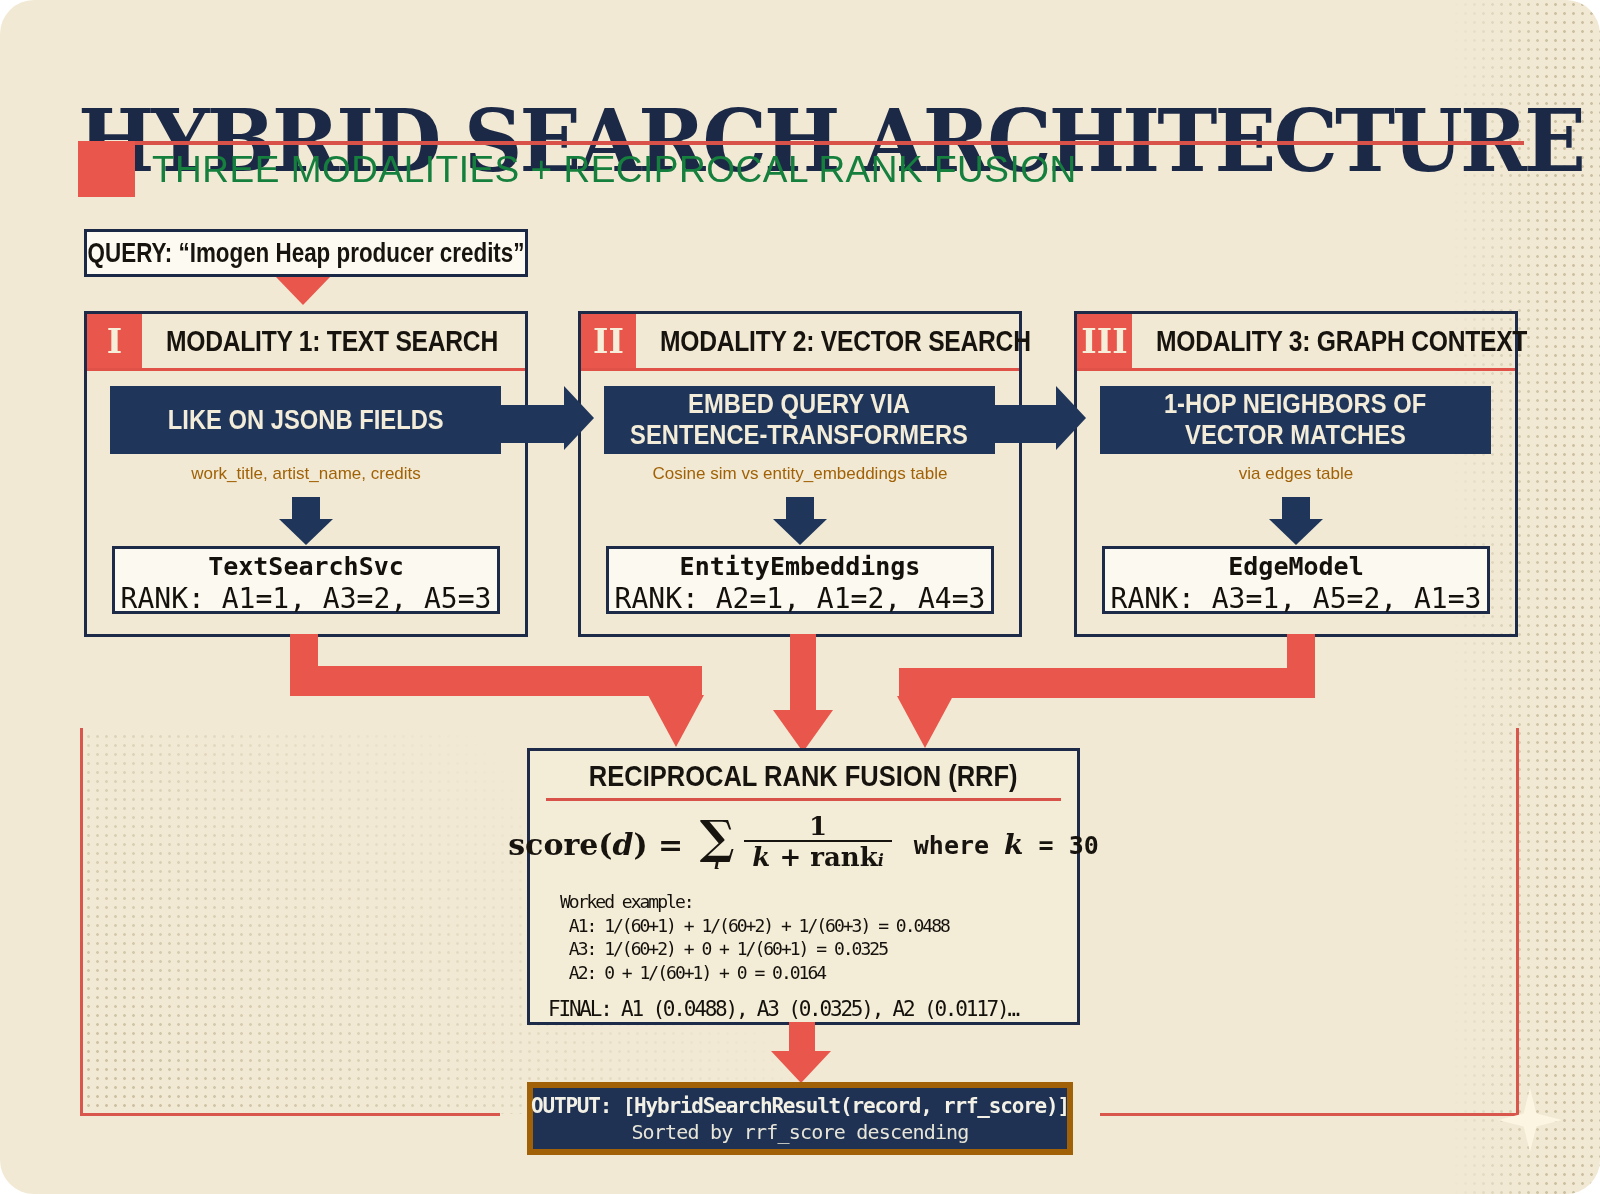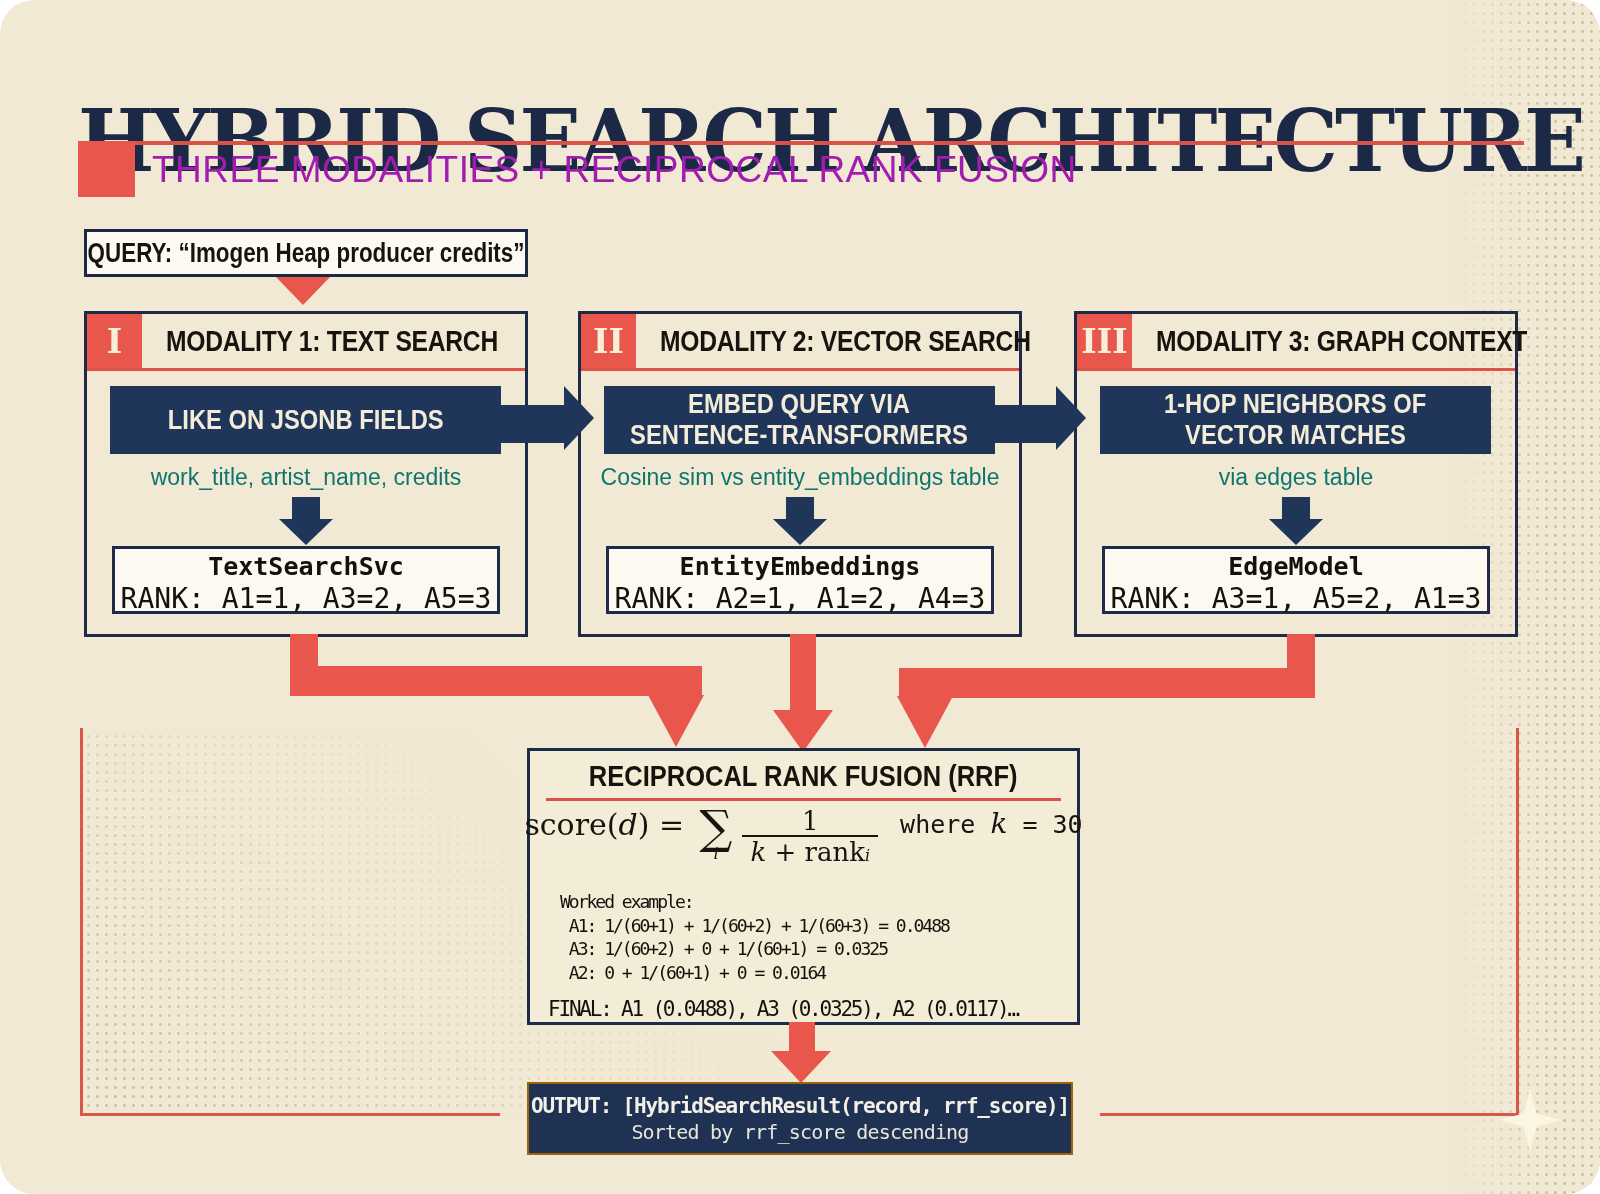--- a/index.html
+++ b/index.html
@@ -18,21 +18,21 @@
         -webkit-mask-image:linear-gradient(to right,transparent,#000 65%);
         mask-image:linear-gradient(to right,transparent,#000 65%);}
 
   
   .main-title{left:78px;top:40px;font-family:"DejaVu Serif",serif;font-weight:bold;font-size:86px;
               letter-spacing:-3px;color:#1c2946;white-space:nowrap;line-height:1;}
   .main-title>span{display:inline-block;transform:scaleX(.94);transform-origin:left center;}
   .sub-line{left:134px;top:141px;width:1390px;height:4px;background:#d8524a;}
   .sub-marker{left:78px;top:141px;width:57px;height:56px;background:#e9564b;}
   .sub-text{left:152px;top:143px;height:54px;display:flex;align-items:center;
-            font-size:37px;letter-spacing:.5px;color:#a21caf;white-space:nowrap;}
+            font-size:37px;letter-spacing:.5px;color:#15803d;white-space:nowrap;}
 
   
   .query-box{left:84px;top:229px;width:438px;height:42px;border:3px solid #1c2946;background:#fcfaf1;
              display:flex;align-items:center;justify-content:center;}
   .query-box span{display:inline-block;font-weight:bold;font-size:28px;white-space:nowrap;
              transform:scaleX(.8);transform-origin:center;}
   .tri-down-red-sm{left:276px;top:277px;width:0;height:0;border-left:27px solid transparent;
              border-right:27px solid transparent;border-top:28px solid #e9564b;}
 
   
@@ -42,21 +42,21 @@
   .hline{position:absolute;left:0;top:54px;right:0;height:3px;background:#e05247;}
   .mbadge{width:55px;height:54px;background:#e9564b;display:flex;align-items:center;justify-content:center;
           font-family:"DejaVu Serif",serif;font-weight:bold;font-size:33px;color:#f6eed9;flex:0 0 auto;}
   .mtitle{margin-left:24px;font-weight:bold;font-size:29px;letter-spacing:-.3px;white-space:nowrap;}
   .mtitle>span{display:inline-block;transform:scaleX(.85);transform-origin:left center;}
   .mbanner{position:absolute;left:23px;right:24px;top:72px;height:68px;background:#20355a;
            display:flex;flex-direction:column;align-items:center;justify-content:center;}
   .bline{display:block;color:#f2ecd9;font-weight:bold;font-size:27px;line-height:31px;white-space:nowrap;
          transform:scaleX(.88);transform-origin:center;}
   .bline:empty{display:none;}
-  .mcaption{position:absolute;left:0;right:0;top:150px;text-align:center;font-size:23px;color:#0f766e;}
+  .mcaption{position:absolute;left:0;right:0;top:150px;text-align:center;font-size:17px;color:#a16207;}
   .dshaft{position:absolute;left:50%;margin-left:-14px;top:183px;width:28px;height:22px;background:#20355a;}
   .dhead{position:absolute;left:50%;margin-left:-27px;top:205px;width:0;height:0;
          border-left:27px solid transparent;border-right:27px solid transparent;border-top:26px solid #20355a;}
   .result-box{position:absolute;left:25px;right:25px;top:232px;height:59px;background:#fcf9f1;
               border:3px solid #1e2b48;text-align:center;padding-top:3px;}
   .svc{font-family:"DejaVu Sans Mono",monospace;font-weight:bold;font-size:25px;color:#14110c;}
   .rank{font-family:"DejaVu Sans Mono",monospace;font-size:28px;margin-top:1px;color:#14110c;}
 
   
   .hshaft{position:absolute;top:405px;height:38px;background:#20355a;}
@@ -66,42 +66,42 @@
   
   .red{background:#e9564b;}
   .rtri{position:absolute;width:0;height:0;border-left:28px solid transparent;
         border-right:28px solid transparent;border-top:52px solid #e9564b;}
 
   
   .rrf-box{left:527px;top:748px;width:547px;height:271px;border:3px solid #1e2b48;background:#f3ecd7;}
   .rrf-title{margin-top:8px;text-align:center;font-weight:bold;font-size:30px;white-space:nowrap;}
   .rrf-title>span{display:inline-block;transform:scaleX(.85);transform-origin:center;}
   .rrf-rule{margin:5px 16px 0 16px;height:3px;background:#d8524a;}
-  .formula{display:flex;justify-content:center;align-items:flex-start;margin-top:6px;height:74px;}
+  .formula{display:flex;justify-content:center;align-items:center;margin-top:6px;height:74px;font-weight:bold;}
   .f-serif{font-family:"DejaVu Serif",serif;font-size:30px;}
   .f-it{font-family:"DejaVu Serif",serif;font-style:italic;font-size:30px;}
   .f-sigma{display:inline-flex;flex-direction:column;align-items:center;margin-left:6px;}
   .f-sigma .sig{font-family:"DejaVu Serif",serif;font-size:46px;line-height:40px;}
   .f-sigma .ssub{font-family:"DejaVu Serif",serif;font-style:italic;font-size:16px;line-height:14px;}
   .f-frac{display:inline-flex;flex-direction:column;align-items:center;margin:0 8px 0 10px;}
   .f-num{font-family:"DejaVu Serif",serif;font-size:26px;line-height:28px;}
   .f-den{font-family:"DejaVu Serif",serif;font-size:26px;line-height:30px;border-top:2.5px solid #17130e;
          padding:0 8px;white-space:pre;}
   .f-den .f-it{font-size:26px;}
   .f-dsub{font-family:"DejaVu Serif",serif;font-style:italic;font-size:16px;}
   .f-where{margin-left:14px;font-family:"DejaVu Sans Mono",monospace;font-size:25px;white-space:pre;}
   .f-wk{font-size:28px;}
   .worked{margin:9px 0 0 30px;}
   .wline{font-family:"DejaVu Sans Mono",monospace;font-size:18px;letter-spacing:-2px;
          line-height:23.5px;white-space:pre;color:#14110c;}
   .final-line{margin:13px 0 0 18px;font-family:"DejaVu Sans Mono",monospace;font-size:21px;
          letter-spacing:-2.2px;white-space:pre;color:#14110c;}
 
   
-  .output-box{left:527px;top:1082px;width:546px;height:73px;background:#203254;border:2px solid #a16207;
+  .output-box{left:527px;top:1082px;width:546px;height:73px;background:#203254;border:6px solid #a16207;
               box-sizing:border-box;display:flex;flex-direction:column;align-items:center;justify-content:center;}
   .out1{font-family:"DejaVu Sans Mono",monospace;font-weight:bold;font-size:21px;letter-spacing:-1.2px;
         color:#f3f1e6;white-space:pre;}
   .out2{font-family:"DejaVu Sans Mono",monospace;font-size:20px;letter-spacing:-.8px;color:#e8e6d9;
         margin-top:2px;white-space:pre;}
 
   
   .brk{position:absolute;background:#d8564c;}
   .sparkle{left:1498px;top:1088px;width:64px;height:64px;background:#fcf5e2;
            clip-path:polygon(50% 0%,60% 40%,100% 50%,60% 60%,50% 100%,40% 60%,0% 50%,40% 40%);}

